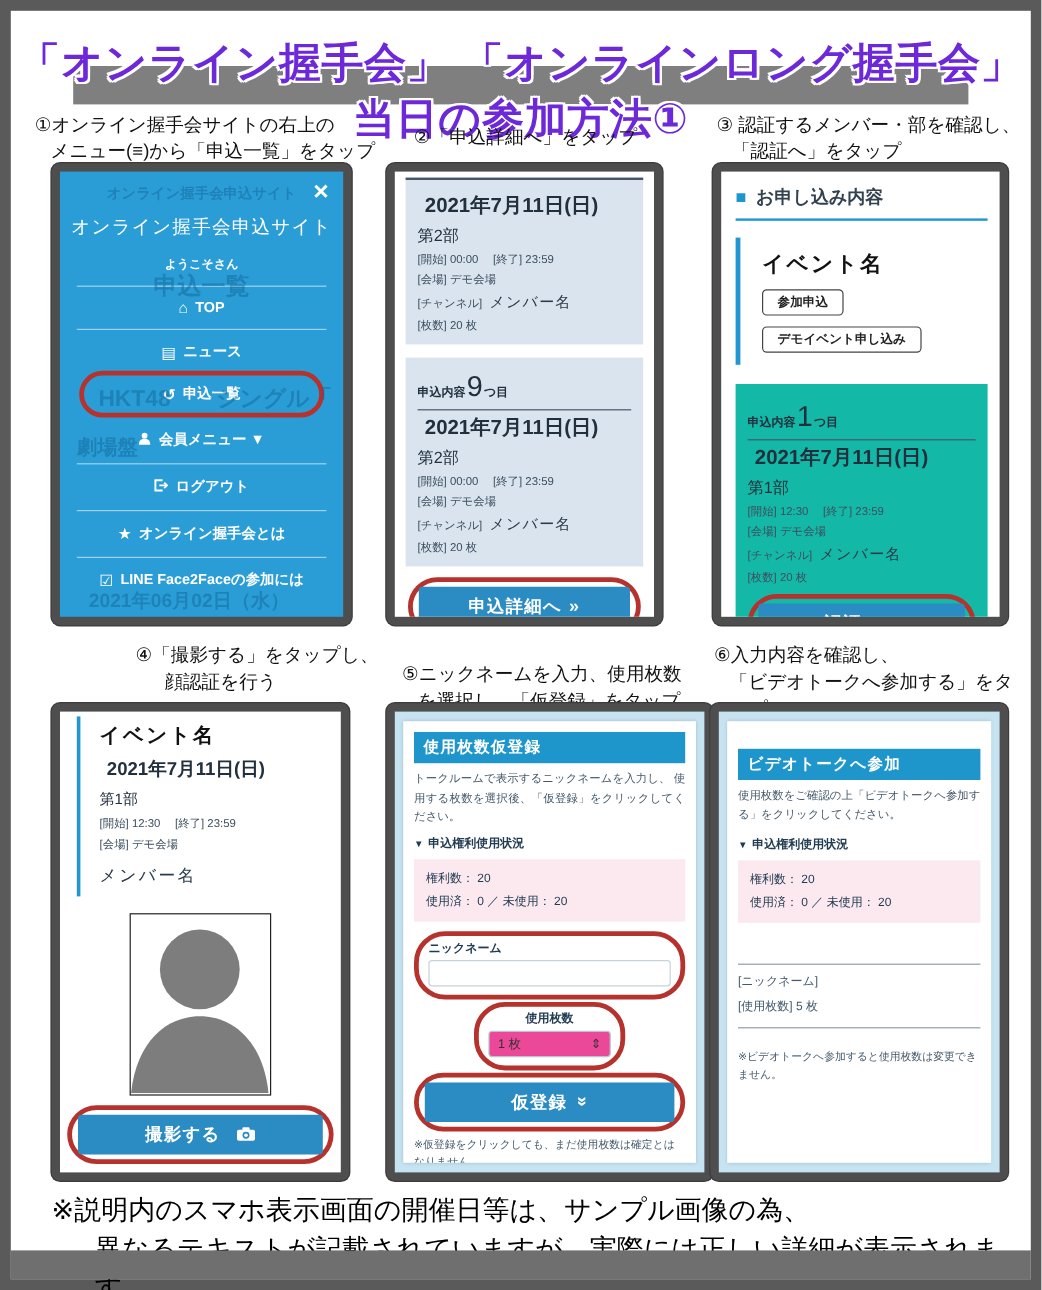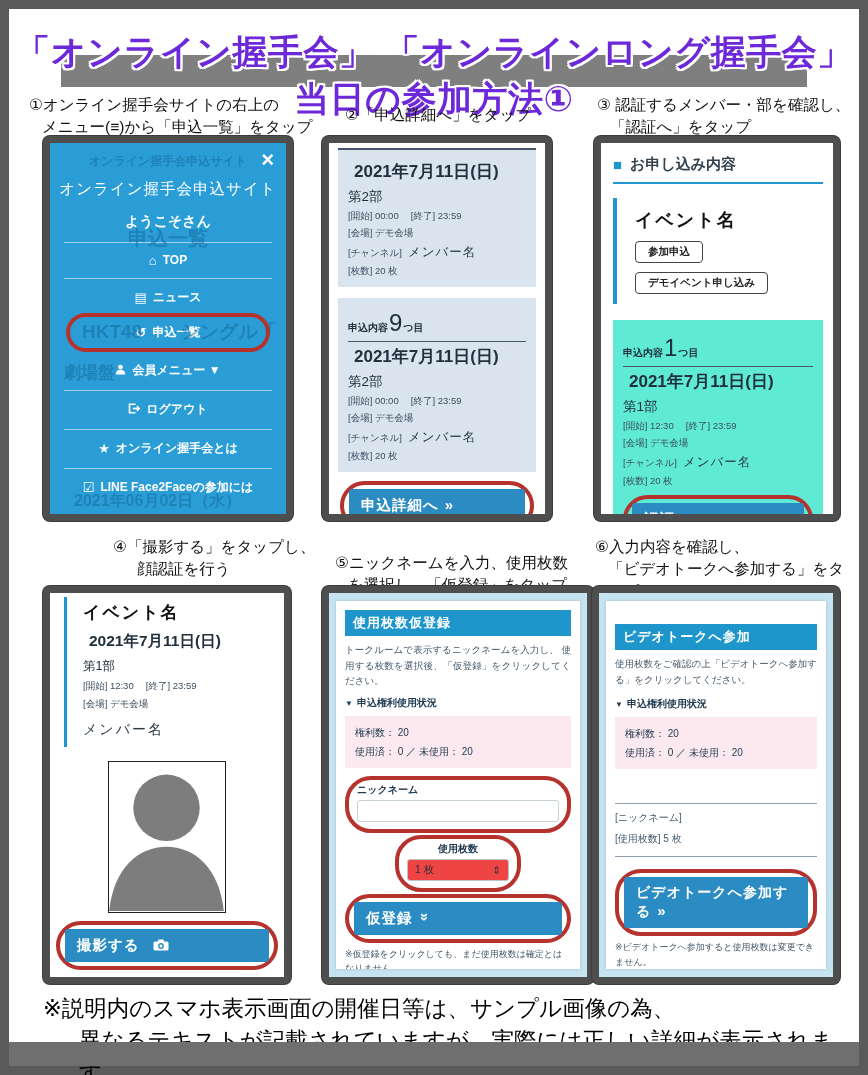--- a/index.html
+++ b/index.html
@@ -23,29 +23,29 @@
     text-shadow:-2px -2px 0 #fff,2px -2px 0 #fff,-2px 2px 0 #fff,2px 2px 0 #fff,0 -2px 0 #fff,0 2px 0 #fff,-2px 0 0 #fff,2px 0 0 #fff;}
   .step{position:absolute;font-size:15.5px;color:#111;line-height:1.45;}
   .step .ind1{padding-left:13px;}
   .step .ind2{padding-left:24px;}
   
   .phone{position:absolute;background:var(--frame);border-radius:7px;padding:7px;box-shadow:0 0 0 1px #3c3c3c;}
   .screen{width:100%;height:100%;background:#fff;overflow:hidden;position:relative;}
   
   .oval{border:4.5px solid var(--red);border-radius:26px;padding:4px 5px;background:transparent;}
   
-  .bluebtn{background:var(--btn-blue);color:#fff;text-align:left;font-weight:bold;border-radius:3px;padding:7px 12px;font-size:14.5px;letter-spacing:1px;}
+  .bluebtn{background:var(--btn-blue);color:#fff;text-align:center;font-weight:bold;border-radius:3px;padding:7px 0;font-size:14.5px;letter-spacing:1px;}
   .chev{font-size:15px;margin-left:6px;}
   .chev-down{display:inline-block;transform:rotate(90deg);margin-left:8px;font-size:15px;}
   
   .menu-screen{background:var(--menu-blue);color:#fff;text-align:center;padding-top:12px;}
   .bgtxt{position:absolute;color:#0b5e8f;opacity:.42;font-weight:bold;white-space:nowrap;pointer-events:none;}
   .menu-close{position:absolute;top:6px;right:12px;font-size:22px;font-weight:bold;line-height:1;}
   .menu-title{margin-top:24px;font-size:15.5px;letter-spacing:1px;}
-  .menu-welcome{margin-top:13px;font-size:14px;font-weight:bold;display:flex;justify-content:center;}
+  .menu-welcome{margin-top:13px;font-size:10px;font-weight:bold;display:flex;justify-content:center;}
   .mdiv{height:1px;background:rgba(255,255,255,.55);margin:11px 14px 0 14px;}
   .mitem{margin-top:10px;font-size:12px;font-weight:bold;display:flex;justify-content:center;align-items:center;gap:6px;}
   .mi{font-size:13px;line-height:1;}
   .menu-oval{margin:7px 16px 0 16px;padding:7px 0;}
   .menu-oval .mitem{margin-top:0;}
   
   .p2-screen{padding:5px 9px 0 9px;}
   .pcard{background:var(--card-blue);padding:7px 10px 9px 10px;}
   .pcard.first{border-top:2px solid #46566b;}
   .pdate{font-size:17px;font-weight:bold;color:var(--navy);padding-left:6px;margin-top:3px;}
@@ -57,21 +57,21 @@
   .cardhr{height:1px;background:#46566b;margin-top:4px;}
   .p2-oval{margin:9px 2px 0 2px;}
   
   .p3-screen{padding:12px 10px 0 12px;}
   .p3-head{display:flex;align-items:center;gap:8px;font-size:15px;font-weight:bold;color:#33424f;}
   .sq{color:var(--hdr-blue);font-size:15px;}
   .p3-rule{height:2px;background:#2196d1;margin-top:8px;}
   .p3-event{border-left:4px solid #2196d1;margin-top:14px;padding:6px 0 10px 18px;}
   .p3-event .ev{font-size:18px;font-weight:bold;color:#111;letter-spacing:2px;margin-top:4px;}
   .tag{display:inline-block;border:1.5px solid #444;border-radius:4px;font-size:10.5px;font-weight:bold;color:#222;padding:3px 12px;margin-top:9px;}
-  .p3-card{background:#5eead4;margin-top:16px;padding:10px 10px 12px 10px;height:210px;}
+  .p3-card{background:#14b8a6;margin-top:16px;padding:10px 10px 12px 10px;height:210px;}
   
   .p4-screen{padding-top:4px;}
   .p4-event{border-left:3px solid #2196d1;margin-left:14px;padding:4px 0 8px 16px;text-align:left;}
   .p4-event .ev{font-size:17px;font-weight:bold;color:#111;letter-spacing:2px;}
   .p4-event .dt{font-size:15.5px;font-weight:bold;color:var(--navy);margin-top:7px;padding-left:6px;}
   .p4-event .pt{font-size:12.5px;color:var(--navy);margin-top:6px;}
   .p4-event .mt{font-size:9.5px;color:var(--meta);margin-top:5px;}
   .p4-event .mem{font-size:14px;color:#2c3a49;letter-spacing:2px;margin-top:10px;}
   .photo{width:118px;height:152px;border:1.5px solid #222;background:#fff;margin:14px auto 0 auto;overflow:hidden;}
   .p4-oval{margin:8px 6px 0 6px;}
@@ -81,21 +81,21 @@
   .barhdr{background:var(--hdr-blue);color:#fff;font-weight:bold;font-size:13px;padding:4px 8px;letter-spacing:1px;}
   .desc{font-size:9.5px;color:#44596b;line-height:1.65;margin-top:6px;text-align:justify;}
   .statusrow{font-size:10px;font-weight:bold;color:#223c52;margin-top:7px;}
   .statusrow .tri{font-size:8px;margin-right:4px;}
   .pinkbox{background:var(--pink);margin-top:6px;padding:7px 10px;font-size:10px;color:#223c52;line-height:1.9;}
   .nick-oval{margin:8px 0 0 0;padding:3px 8px 7px 8px;}
   .nick-label{font-size:10px;font-weight:bold;color:#223c52;}
   .nick-input{width:100%;height:22px;border:1px solid #c7d2d9;border-radius:3px;margin-top:3px;background:#fff;font-size:11px;padding:0 6px;}
   .count-oval{width:126px;margin:2px auto 0 auto;padding:3px 8px 7px 8px;text-align:center;}
   .count-label{font-size:10px;font-weight:bold;color:#223c52;}
-  .selectbox{height:22px;border:1px solid #b9c4cb;border-radius:3px;background:#ef4444;margin-top:3px;display:flex;align-items:center;justify-content:space-between;padding:0 7px;font-size:10.5px;color:#333;}
+  .selectbox{height:22px;border:1px solid #b9c4cb;border-radius:3px;background:#ec4899;margin-top:3px;display:flex;align-items:center;justify-content:space-between;padding:0 7px;font-size:10.5px;color:#333;}
   .btn-oval{margin:2px 0 0 0;}
   .note{font-size:9px;color:#44596b;line-height:1.6;margin-top:4px;text-align:left;}
   .p6hr{height:1px;background:#8fa0ac;margin-top:10px;}
   .p6item{font-size:10px;color:#44596b;margin-top:7px;}
   
   .footer{position:absolute;left:34px;top:984px;font-size:22.5px;color:#000;line-height:1.42;}
   .footer .f2{padding-left:36px;}
   .bottom-strip{position:absolute;left:0;right:0;bottom:0;height:24px;background:#6f6f6f;}
 </style>
 </head>
@@ -323,25 +323,20 @@
         <div class="pinkbox">
           <div>権利数： 20</div>
           <div>使用済： 0 ／ 未使用： 20</div>
         </div>
         <div style="height:24px;"></div>
         <div class="p6hr"></div>
         <div class="p6item">[ニックネーム]</div>
         <div class="p6item">[使用枚数] 5 枚</div>
         <div class="p6hr"></div>
         <div style="height:12px;"></div>
-        <div class="oval">
-          <div class="bluebtn" style="font-size:14px;">
-            <span>ビデオトークへ参加する</span><span class="chev">»</span>
-          </div>
-        </div>
         <div class="note">※ビデオトークへ参加すると使用枚数は変更できません。</div>
       </div>
     </div>
   </div>
 
   <div class="footer">
     <div>※説明内のスマホ表示画面の開催日等は、サンプル画像の為、</div>
     <div class="f2">異なるテキストが記載されていますが、実際には正しい詳細が表示されます。</div>
   </div>
   <div class="bottom-strip"></div>

